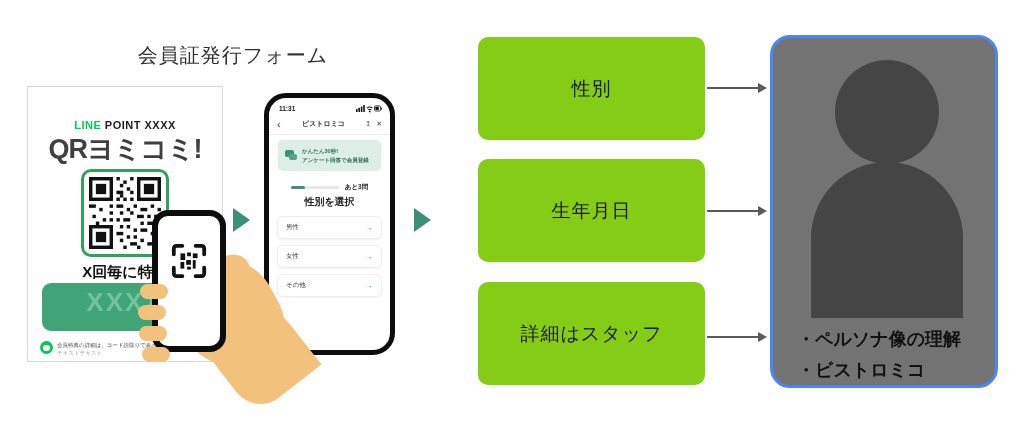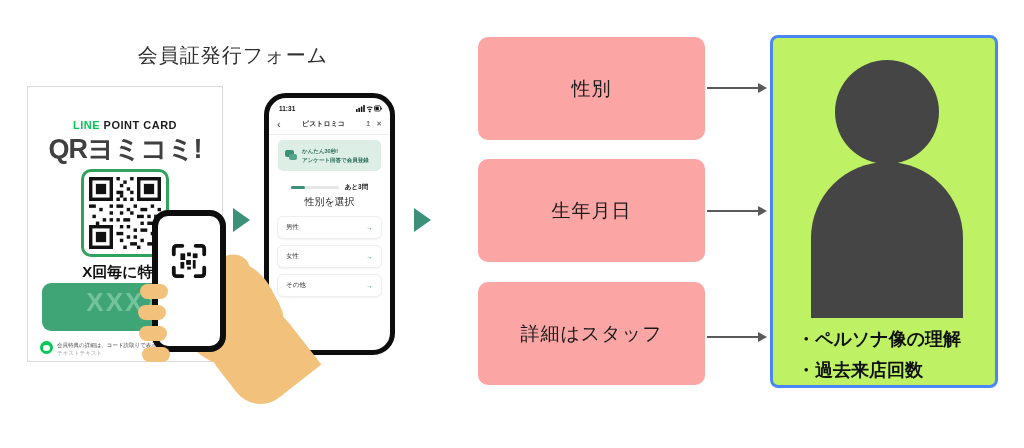--- a/index.html
+++ b/index.html
@@ -78,58 +78,58 @@
   .chat-icon i { position:absolute; background:#3A9178; border-radius:2px; }
   .chat-icon i:first-child { left:0; top:0; width:9px; height:7px; }
   .chat-icon i:last-child { left:4px; top:4px; width:8px; height:6px; background:#55A58C; }
   .banner-text { font-size:5.5px; color:#2E6E5C; line-height:1.6; font-weight:700; }
   .progress-row { position:absolute; top:85px; left:0; width:100%; display:flex;
     align-items:center; justify-content:center; gap:6px; }
   .progress-track { width:48px; height:3px; background:#e7e7e7; border-radius:2px; position:relative; }
   .progress-fill { position:absolute; left:0; top:0; height:3px; width:14px; background:#3A9178; border-radius:2px; }
   .progress-label { font-size:6.5px; font-weight:700; color:#222; }
   .question { position:absolute; top:97px; left:0; width:100%; text-align:center;
-    font-size:10px; font-weight:400; color:#222; }
+    font-size:10px; font-weight:700; color:#222; }
   .option { position:absolute; left:8px; right:8px; height:23px; background:#fff;
     border:1px solid #efefef; border-radius:6px; box-shadow:0 1px 2px rgba(0,0,0,.05);
     display:flex; align-items:center; justify-content:space-between; padding:0 8px; }
   .opt1 { top:118px; } .opt2 { top:147px; } .opt3 { top:176px; }
   .option .lbl { font-size:6.5px; color:#333; }
   .option .arr { font-size:7px; color:#3A9178; }
 
   
-  .input-box { position:absolute; left:478px; width:227px; height:103px; background:#fca5a5;
+  .input-box { position:absolute; left:478px; width:227px; height:103px; background:#84cc16;
     border-radius:10px; display:flex; align-items:center; justify-content:center; }
   .ib1 { top:37px; } .ib2 { top:159px; } .ib3 { top:282px; }
   .input-box span { font-size:19px; color:#1a1a1a; letter-spacing:1px; }
   .harrow { position:absolute; left:707px; width:52px; height:2px; background:#5a5a5a; }
   .harrow::after { content:""; position:absolute; right:-8px; top:-4px; width:0; height:0;
     border-left:9px solid #5a5a5a; border-top:5px solid transparent; border-bottom:5px solid transparent; }
   .ar1 { top:87px; } .ar2 { top:210px; } .ar3 { top:336px; }
 
   .persona-box { position:absolute; left:770px; top:35px; width:228px; height:353px;
-    background:#bef264; border:3px solid #4A86F5; border-radius:8px; }
+    background:#737373; border:3px solid #4A86F5; border-radius:20px; }
   .head { position:absolute; left:62px; top:22px; width:104px; height:104px;
     border-radius:50%; background:#454545; }
   .torso { position:absolute; left:38px; top:124px; width:152px; height:156px;
     border-radius:76px 76px 0 0; background:#454545; }
   .bullets { position:absolute; left:24px; top:286px; font-size:18px; font-weight:700;
     color:#111; line-height:1.7; }
 </style>
 </head>
 <body>
 
 <div id="canvas">
 
   <div class="main-title">会員証発行フォーム</div>
 
   <div class="poster">
     <div class="poster-brand">
       <span class="g">LINE</span>
-      <span>POINT CARD</span>
+      <span>POINT XXXX</span>
     </div>
     <div class="poster-headline">QRヨミコミ!</div>
     <div class="qr-frame">
       <svg viewBox="0 0 21 21">
         <g fill="#111">
           <rect x="0" y="0" width="7" height="7"></rect>
             <rect x="14" y="0" width="7" height="7"></rect>
             <rect x="0" y="14" width="7" height="7"></rect>
           <rect x="1" y="1" width="5" height="5" fill="#fff"></rect>
             <rect x="15" y="1" width="5" height="5" fill="#fff"></rect>
@@ -310,17 +310,17 @@
   </div>
   <div class="harrow ar1"></div>
   <div class="harrow ar2"></div>
   <div class="harrow ar3"></div>
 
   <div class="persona-box">
     <div class="head"></div>
     <div class="torso"></div>
     <div class="bullets">
       <div>・ペルソナ像の理解</div>
-      <div>・過去来店回数</div>
+      <div>・ビストロミコ</div>
     </div>
   </div>
 
 </div>
 
 </body></html>

